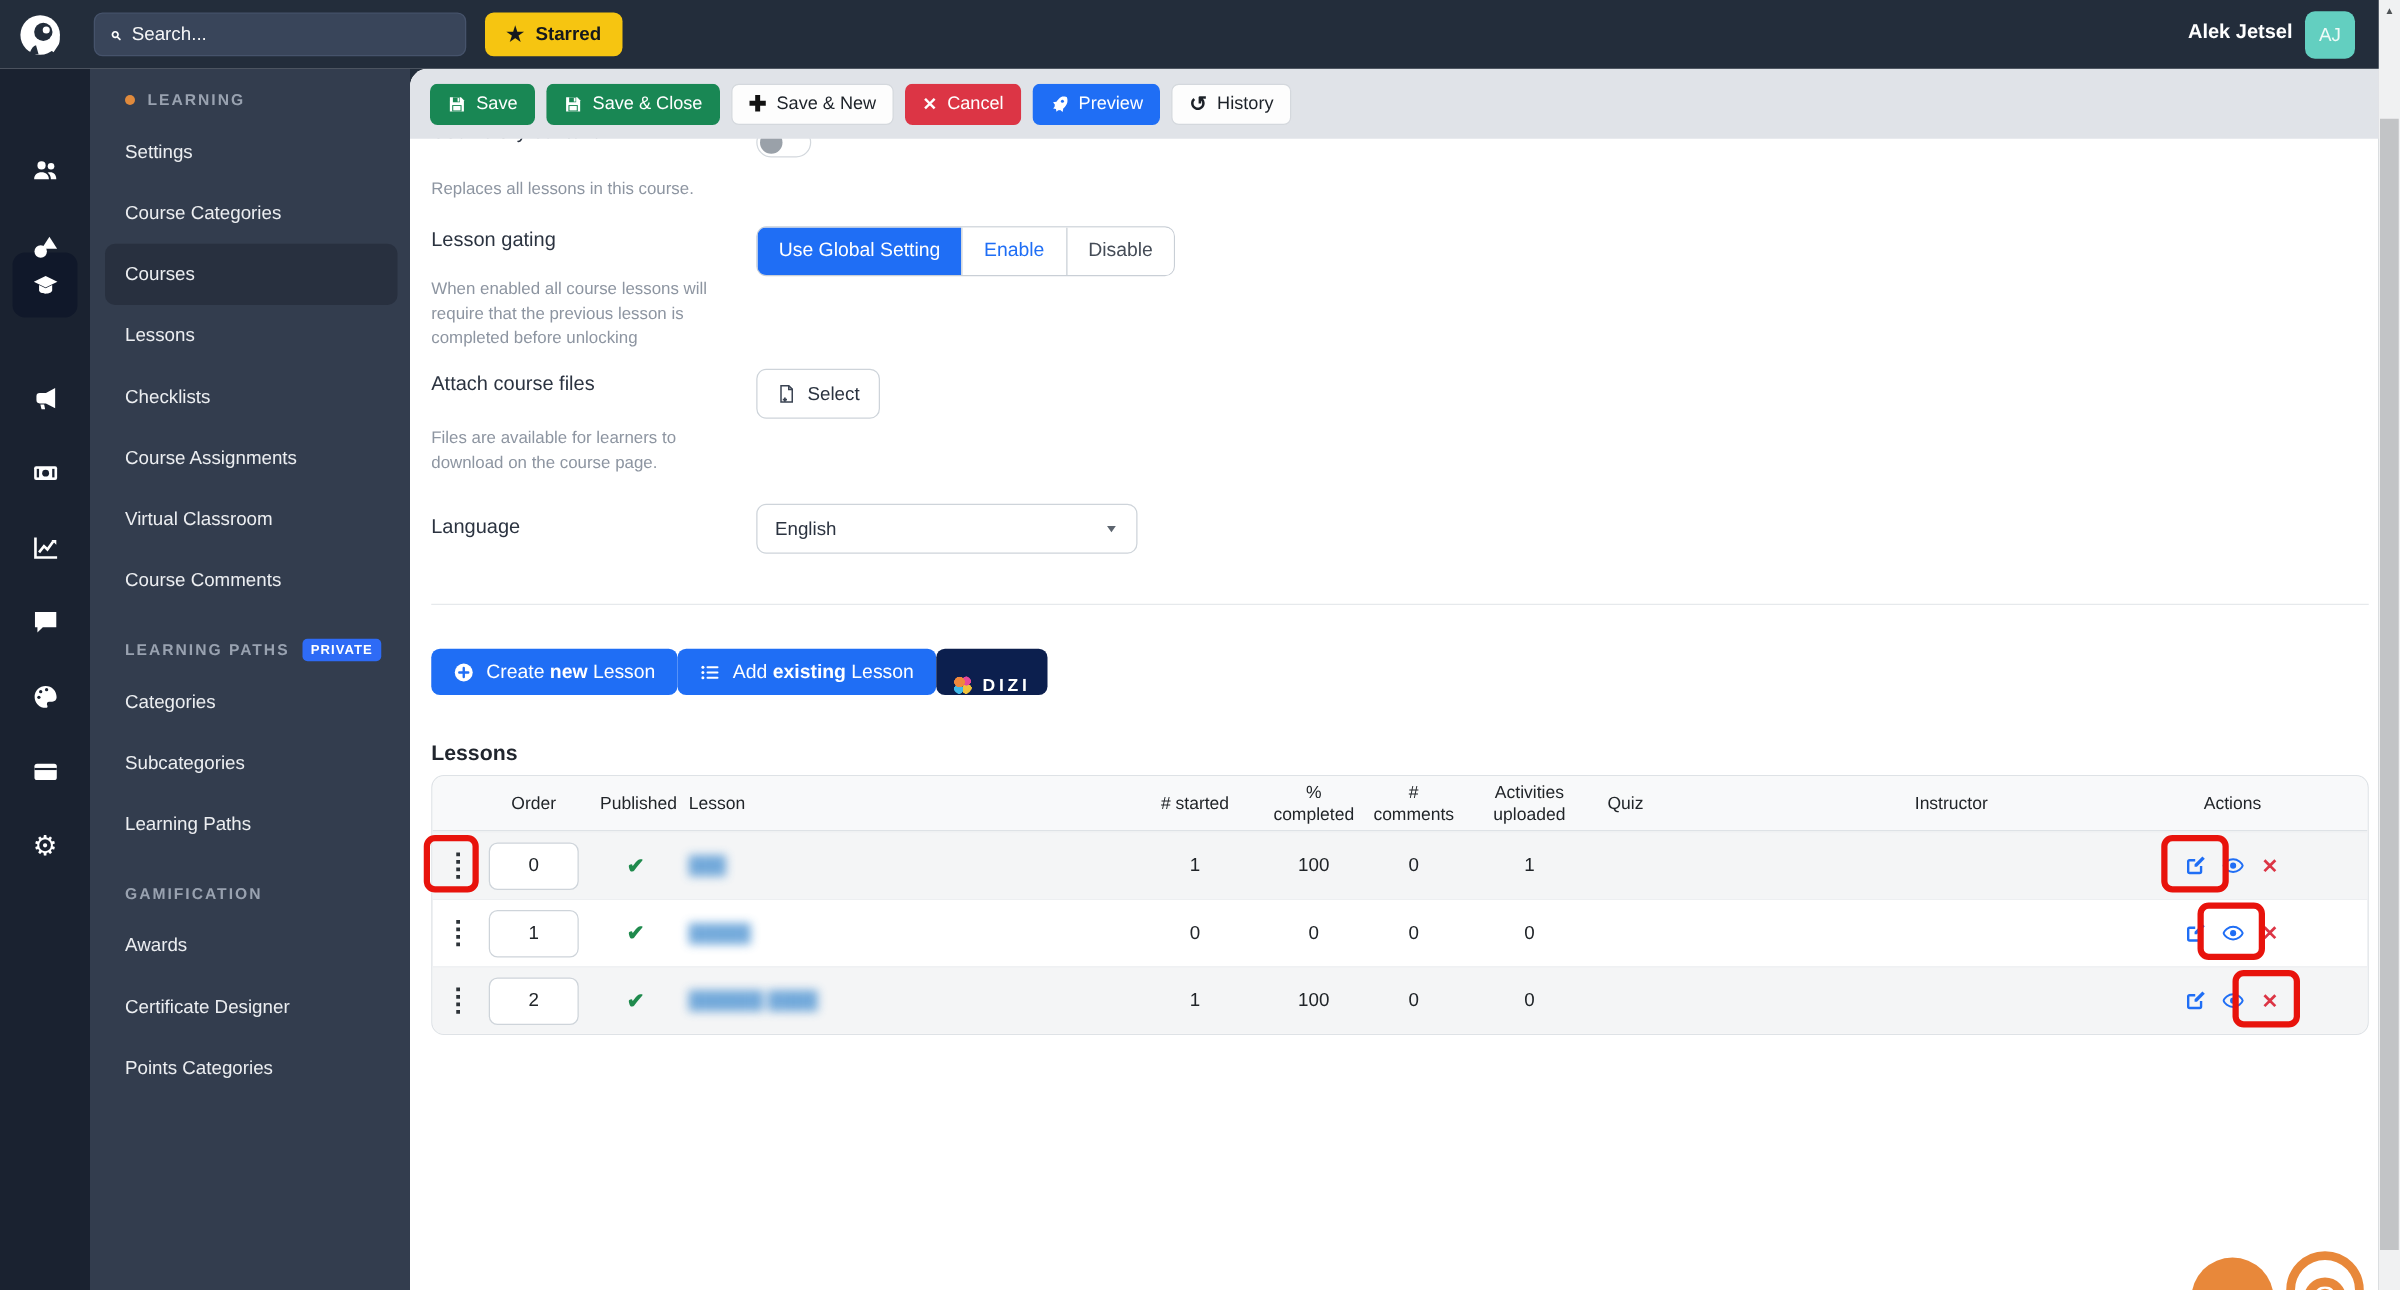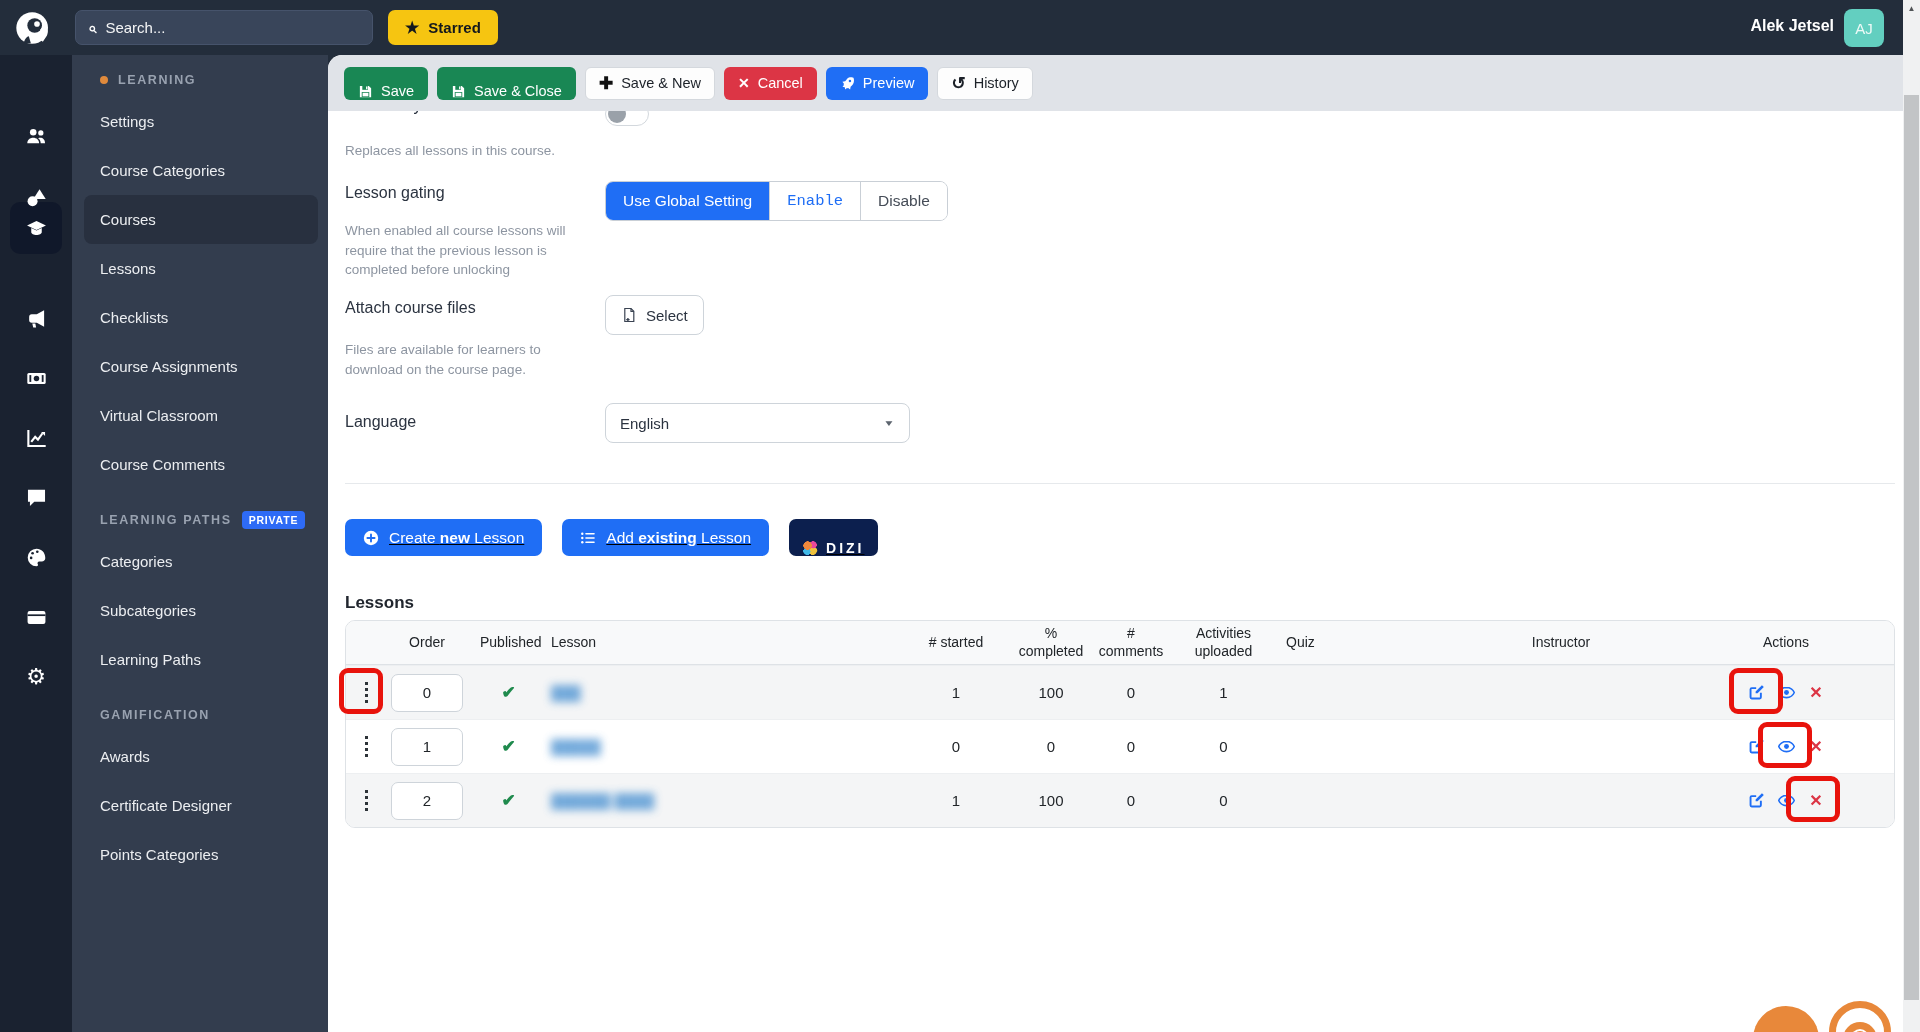--- a/index.html
+++ b/index.html
@@ -32,21 +32,21 @@
   .sec-badge { background:#2e6bf6; color:#fff; font-size:10.5px; font-weight:700; letter-spacing:.8px; border-radius:4px; padding:3px 7px; }
   .nav-item { margin:0 10px 0 12px; padding-left:16px; height:49px; display:flex; align-items:center; border-radius:8px; color:#eceef1; font-size:15px; font-weight:400; cursor:pointer; }
   .nav-item.active { background:#28303f; }
   .sec-gap { height:14px; }
 
   
   .main { position:absolute; left:328px; top:55px; right:17px; bottom:0; background:#232d3b; z-index:10; }
   .content { position:absolute; inset:0; background:#fff; border-top-left-radius:14px; overflow:hidden; }
   .toolbar { position:absolute; left:0; top:0; right:0; height:56px; background:#e0e3e8; border-top-left-radius:14px; display:flex; align-items:center; padding:0 16px; gap:9px; z-index:5; }
   .tb-btn { height:33px; border-radius:6px; border:1px solid transparent; display:flex; align-items:center; gap:8px; padding:0 13px; font-size:14.5px; font-weight:500; cursor:pointer; font-family:"Liberation Sans",sans-serif; }
-  .tb-green { background:#198754; color:#fff;align-items:flex-end; }
+  .tb-green { background:#198754; color:#fff; }
   .tb-white { background:#fdfdfd; color:#1c2128; border-color:#d4d8dd; }
   .tb-red { background:#dc3545; color:#fff; }
   .tb-blue { background:#1f6ef5; color:#fff; }
   .tb-btn svg { width:15px; height:15px; }
   .tb-x { font-size:14px; font-weight:700; }
   .tb-plus { font-size:17px; font-weight:700; color:#111; }
   .tb-hist { font-size:17px; font-weight:700; line-height:1; }
 
   
   .f-label { position:absolute; left:17px; color:#2b3340; font-size:16px; }
@@ -54,31 +54,31 @@
   .clip-top { height:21px; overflow:hidden; }
   .clip-top span { display:block; margin-top:-5px; }
 
   .toggle { position:absolute; left:277px; top:47px; width:44px; height:24px; background:#fff; border:1px solid #d3d8dd; border-radius:14px; cursor:pointer; }
   .toggle .knob { position:absolute; left:2px; top:2px; width:18px; height:18px; border-radius:50%; background:#9aa1a9; }
 
   .segmented { position:absolute; left:277px; top:126px; height:40px; display:flex; border-radius:8px; overflow:hidden; border:1px solid #c9cfd6; }
   .seg-opt { display:flex; align-items:center; padding:0 17px; font-size:15.5px; cursor:pointer; background:#fff; color:#454c57; border-left:1px solid #c9cfd6; }
   .seg-opt:first-child { border-left:none; }
   .seg-opt.active { background:#1f6ef5; color:#fff; }
-  .seg-opt.enable { color:#1f6ef5;font-family:Liberation Mono, monospace; }
+  .seg-opt.enable { color:#1f6ef5; }
 
   .select-files-btn { position:absolute; left:277px; top:240px; height:40px; background:#fff; border:1px solid #ced4da; border-radius:8px; display:flex; align-items:center; gap:9px; padding:0 15px; font-size:15px; color:#2b3340; cursor:pointer; }
   .select-files-btn svg { width:16px; height:16px; }
 
   .lang-select { position:absolute; left:277px; top:348px; width:305px; height:40px; background:#fff; border:1px solid #ced4da; border-radius:8px; display:flex; align-items:center; justify-content:space-between; padding:16px 14px; font-size:15px; color:#2b3340; cursor:pointer; }
   .lang-select .chev { color:#5c646e; font-size:12px; transform:scaleY(.7); }
 
   .divider { position:absolute; left:17px; right:8px; top:428px; height:1px; background:#e6e9ec; }
 
-  .lesson-btn-row { position:absolute; left:17px; top:464px; display:flex; gap:20px;text-decoration:underline; }
+  .lesson-btn-row { position:absolute; left:17px; top:464px; display:flex; gap:0; }
   .blue-btn { height:37px; background:#1f6ef5; color:#fff; border:none; border-radius:7px; display:flex; align-items:center; gap:10px; padding:0 18px; font-size:15.5px; cursor:pointer; font-family:"Liberation Sans",sans-serif; }
   .blue-btn b { font-weight:700; }
   .blue-btn svg { width:16px; height:16px; }
   .dizi-btn { height:37px; background:#0c1f4e; border:none; border-radius:7px; display:flex; align-items:flex-end; gap:8px; padding:0 13px; cursor:pointer; }
   .dizi-dots { width:16px; height:16px; border-radius:50%; background:radial-gradient(circle at 35% 35%, #f0883c 0 28%, transparent 30%), radial-gradient(circle at 70% 30%, #e8489a 0 22%, transparent 24%), radial-gradient(circle at 30% 72%, #41b9e8 0 22%, transparent 24%), radial-gradient(circle at 72% 70%, #f0c23c 0 24%, transparent 26%); }
   .dizi-text { color:#fff; font-size:14px; font-weight:700; letter-spacing:3px; }
 
   .lessons-title { position:absolute; left:17px; top:538px; font-size:17px; font-weight:600; color:#21262e; }
 
   

